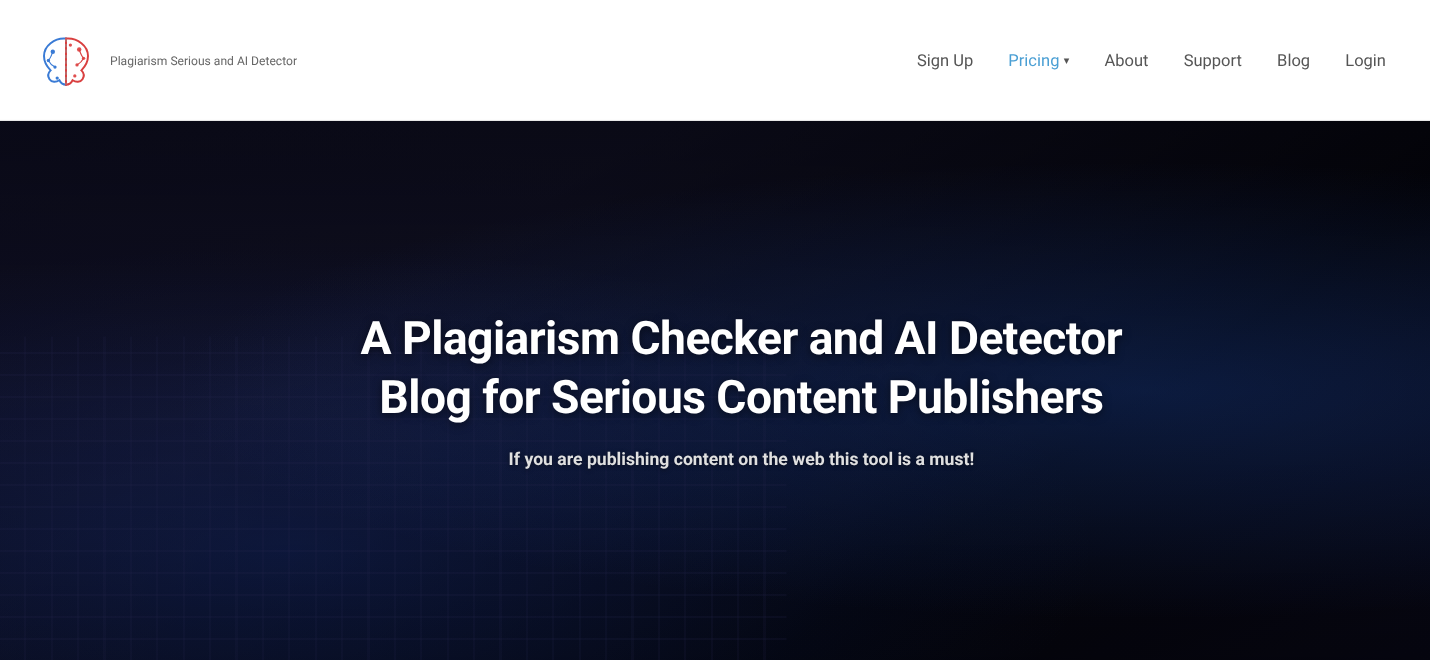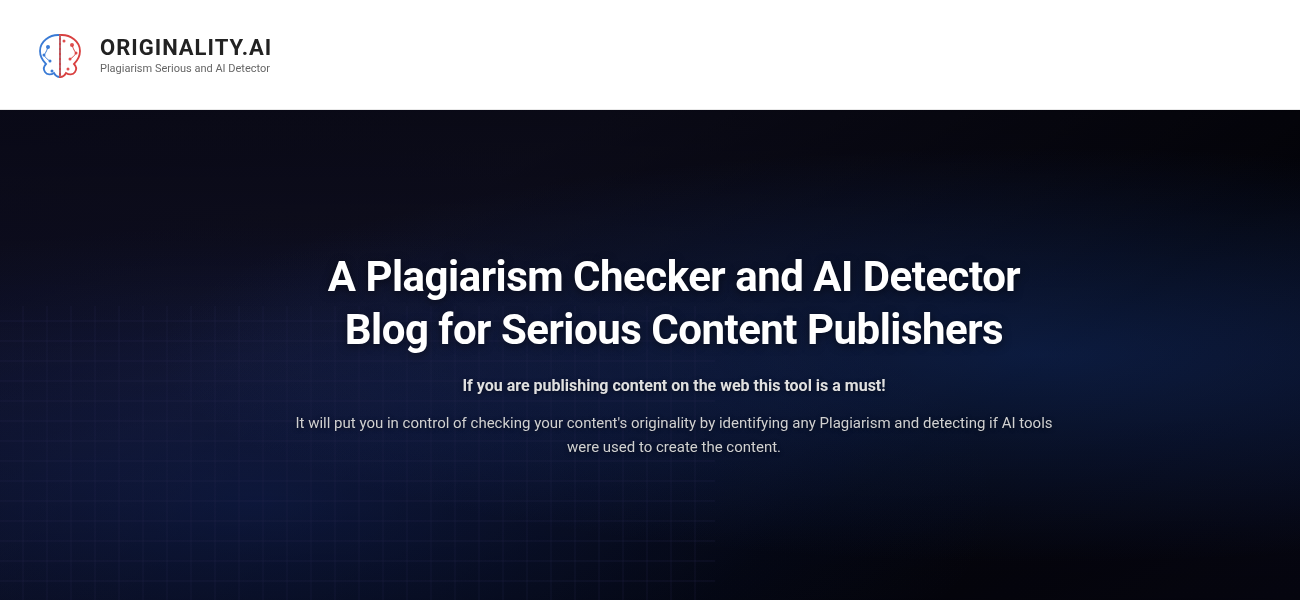--- a/index.html
+++ b/index.html
@@ -221,37 +221,43 @@
       <circle cx="40" cy="34" r="1.5" fill="#e05050"></circle>
       <circle cx="38" cy="44" r="1.5" fill="#e05050"></circle>
       <circle cx="34" cy="16" r="1.5" fill="#e05050"></circle>
       <path d="M42 20 C44 26, 46 28, 46 28" stroke="#d94040" stroke-width="1" fill="none"></path>
       <path d="M46 28 C44 32, 40 34, 40 34" stroke="#d94040" stroke-width="1" fill="none"></path>
 
       <line x1="30" y1="10" x2="30" y2="52" stroke="#999" stroke-width="0.8" stroke-dasharray="3,2"></line>
     </svg>
 
     <div class="logo-text-area">
-      <span class="logo-title">ORIGINALITY.AI</span>
       <span class="logo-subtitle">Plagiarism Serious and AI Detector</span>
     </div>
   </div>
 
+  <nav class="nav">
+    <a class="nav-item">Sign Up</a>
+    <a class="nav-item active">
+      <span>Pricing</span>
+      <span class="nav-chevron">▾</span>
+    </a>
+    <a class="nav-item">About</a>
+    <a class="nav-item">Support</a>
+    <a class="nav-item">Blog</a>
+    <a class="nav-item">Login</a>
+  </nav>
 </header>
 
 <section class="hero">
   <div class="hero-bg"></div>
   <div class="hero-keyboard"></div>
   <div class="hero-overlay"></div>
   <div class="hero-keys"></div>
 
   <div class="hero-content">
     <h1 class="hero-title">
       <span>A Plagiarism Checker and AI Detector</span><br>
       <span>Blog for Serious Content Publishers</span>
     </h1>
     <p class="hero-tagline">If you are publishing content on the web this tool is a must!</p>
-    <p class="hero-description">
-      <span>It will put you in control of checking your content's originality by identifying any Plagiarism and detecting if AI tools
-were used to create the content.</span>
-    </p>
   </div>
 </section>
 
 </body></html>

